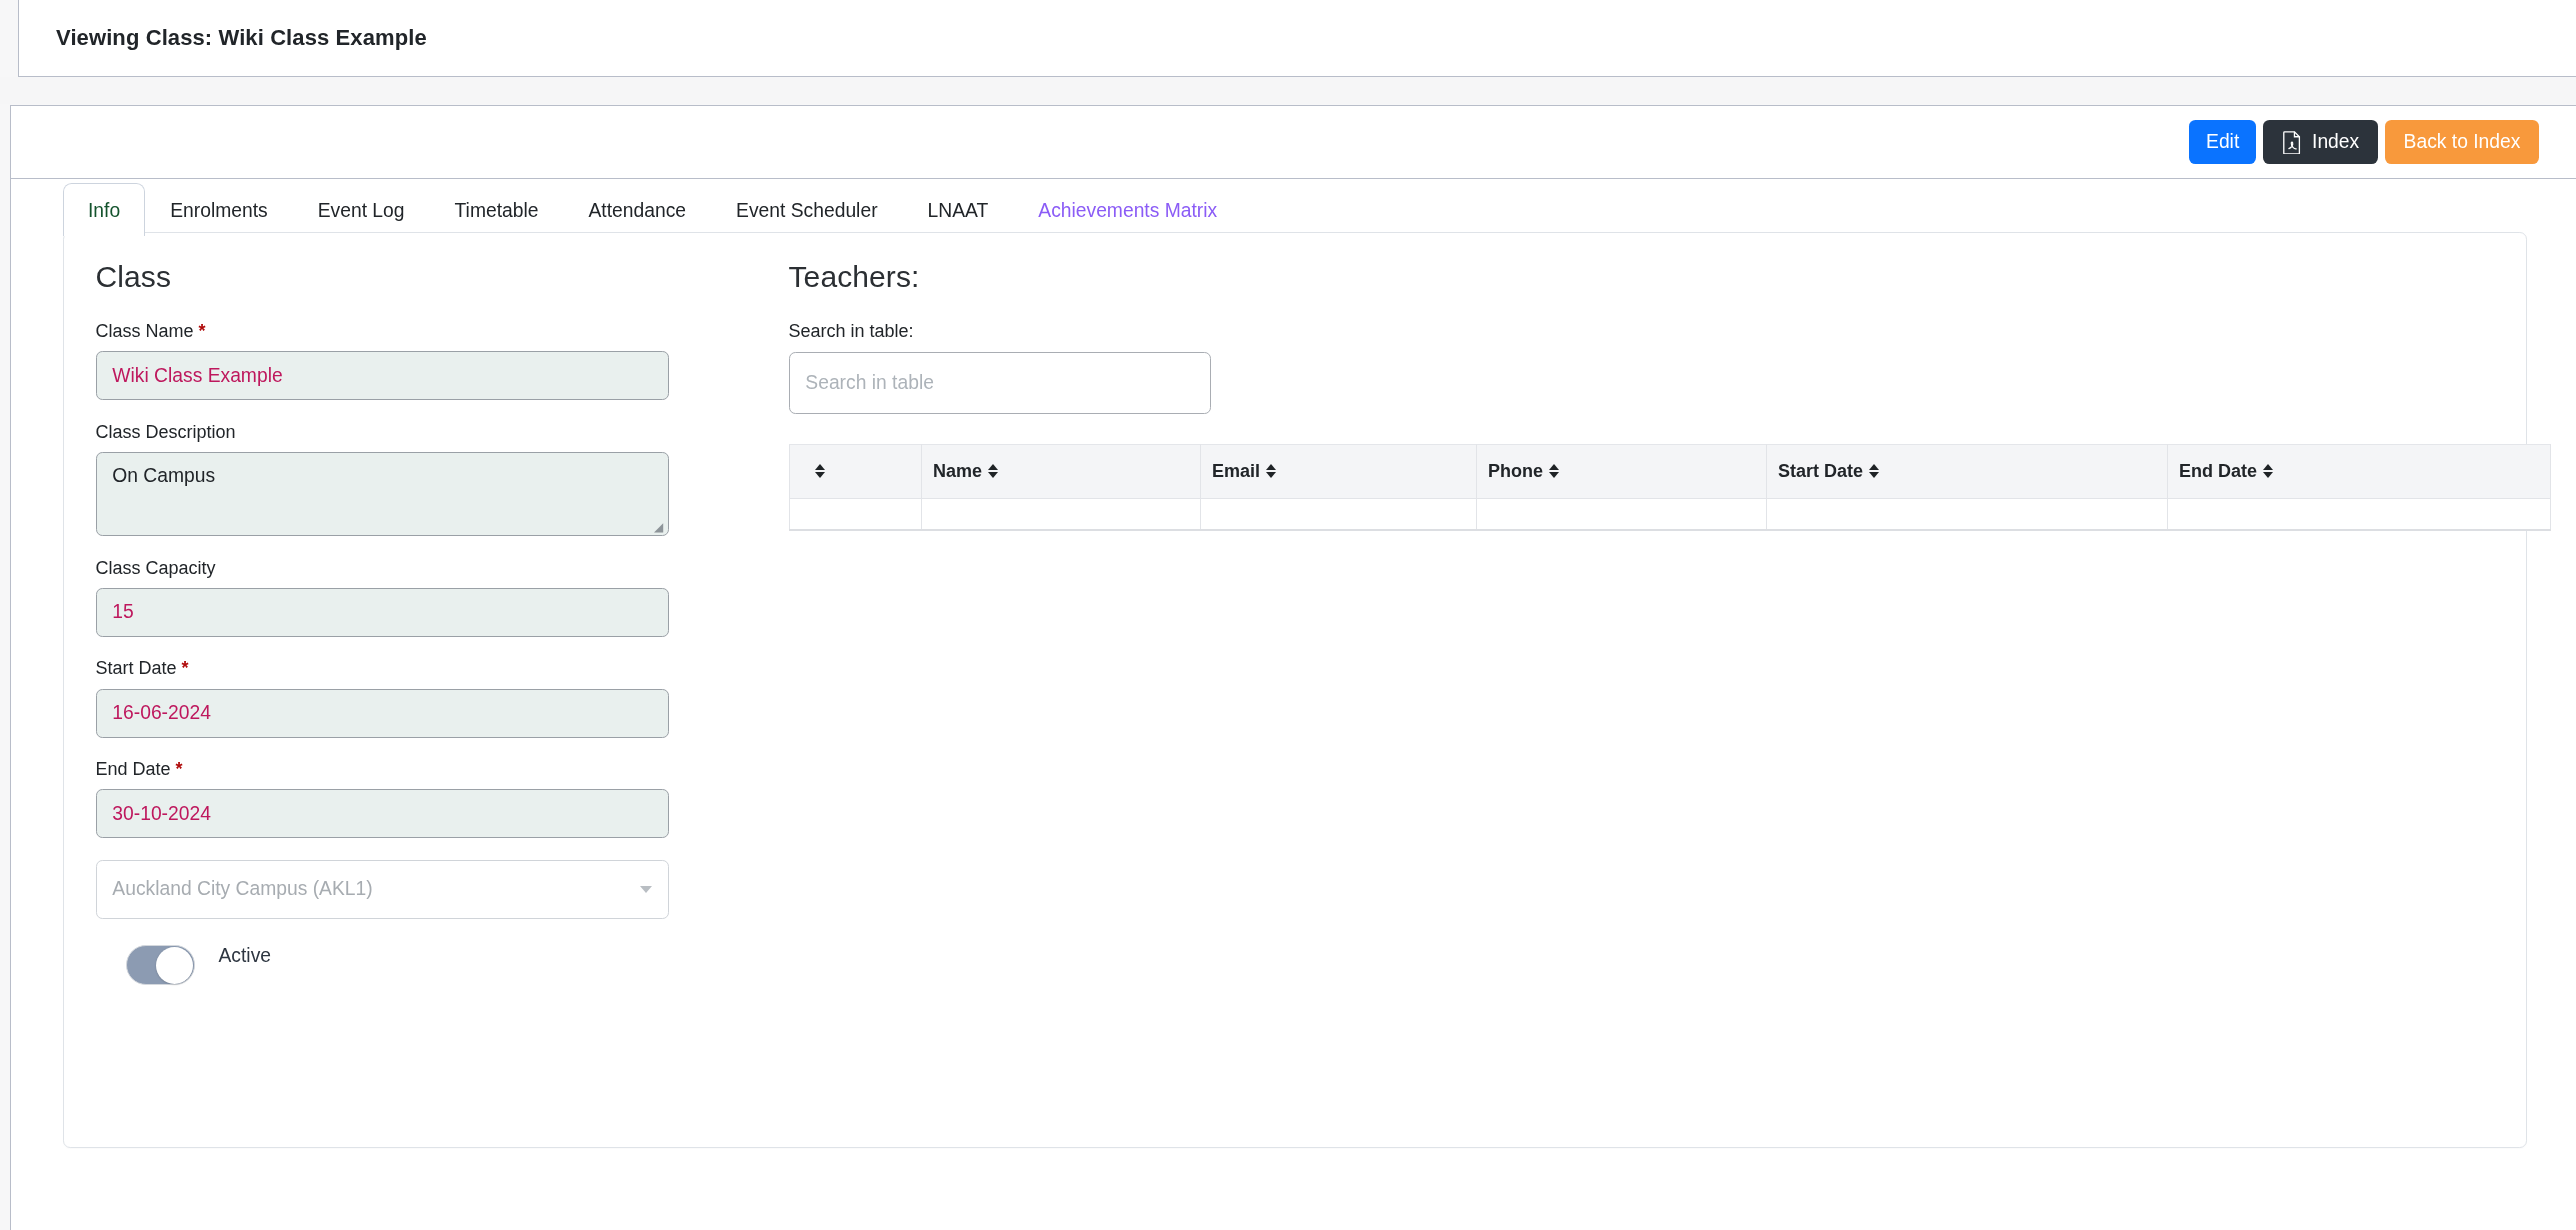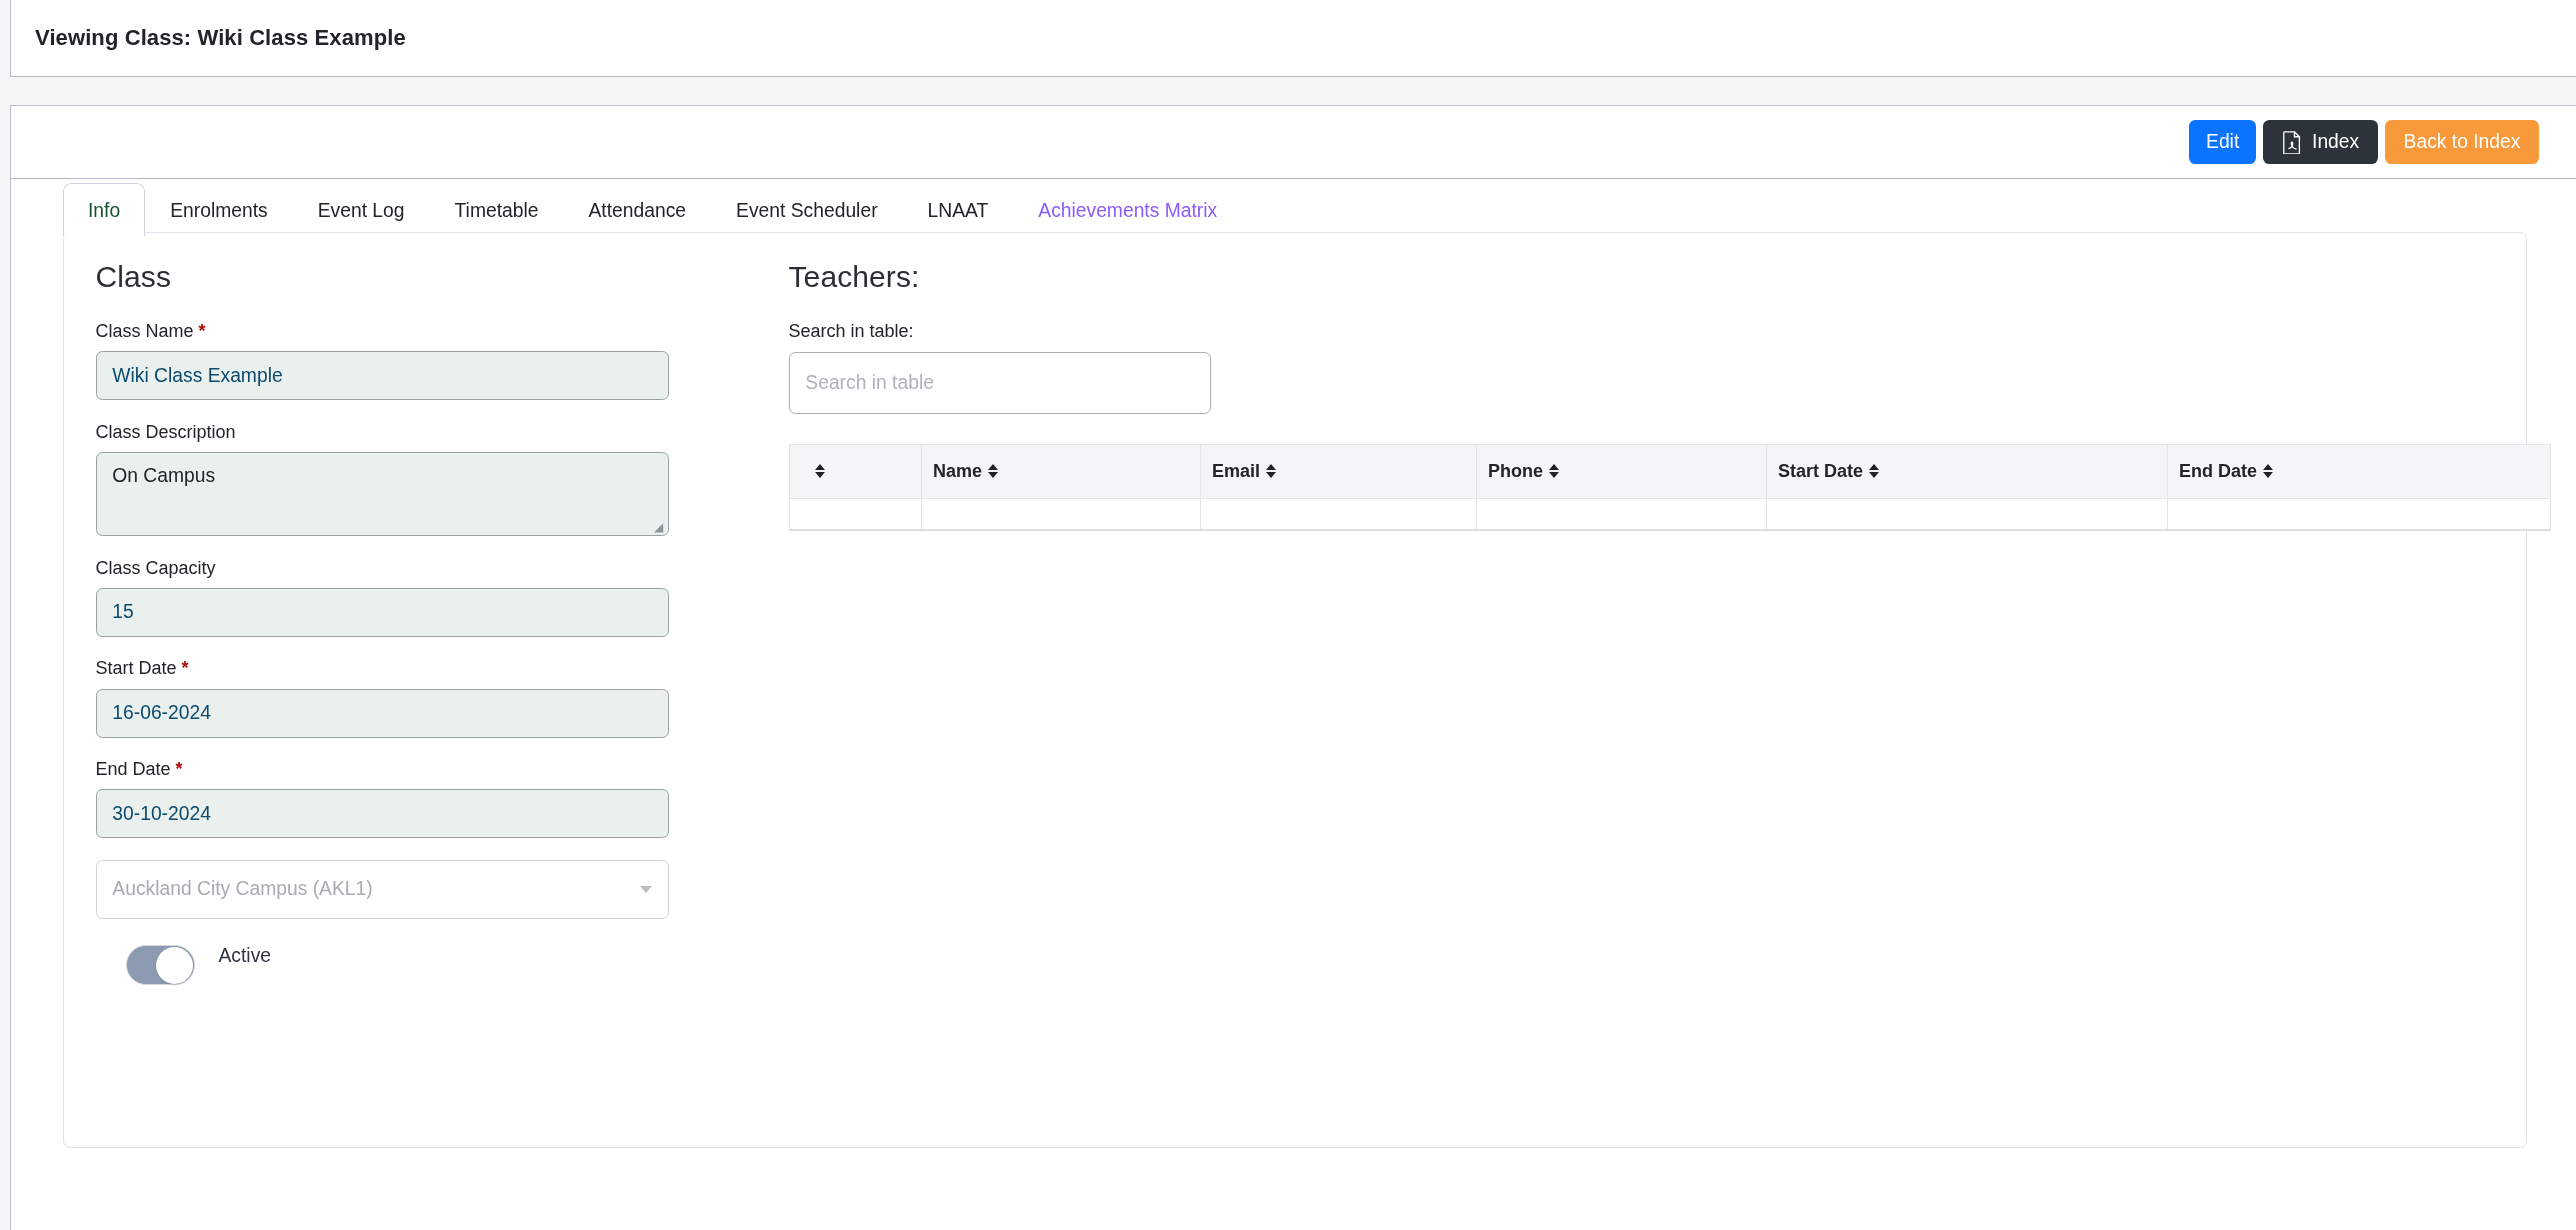--- a/index.html
+++ b/index.html
@@ -7,29 +7,29 @@
     margin: 0; padding: 0;
     width: 2576px; height: 1230px;
     background: #f7f7f8;
     font-family: "Liberation Sans", sans-serif;
     -webkit-font-smoothing: antialiased;
   }
 
   
   .titlebar {
     position: absolute;
-    left: 10px; top: 0; right: 0;
+    left: 18px; top: 0; right: 0;
     height: 77px;
     background: #ffffff;
     border: 0.7px solid #b8bdc9;
     border-top: none;
     border-right: none;
     display: flex;
     align-items: center;
-    padding-left: 24px;
+    padding-left: 37px;
   }
   .titlebar-text {
     font-size: 22px;
     font-weight: bold;
     color: #212529;
     letter-spacing: 0.1px;
   }
 
   
   .gap-strip {
@@ -150,21 +150,21 @@
   }
   .req { color: #b00b0b; font-weight: bold; }
 
   .input {
     width: 573px;
     height: 49px;
     background: #e9f0ee;
     border: 0.7px solid #9aa0a6;
     border-radius: 6.4px;
     font-size: 19.3px;
-    color: #0c4a6e;
+    color: #be185d;
     padding: 0 15.8px;
     font-family: "Liberation Sans", sans-serif;
     display: flex;
     align-items: center;
   }
   .textarea {
     width: 573px;
     height: 84px;
     background: #e9f0ee;
     border: 0.7px solid #9aa0a6;

